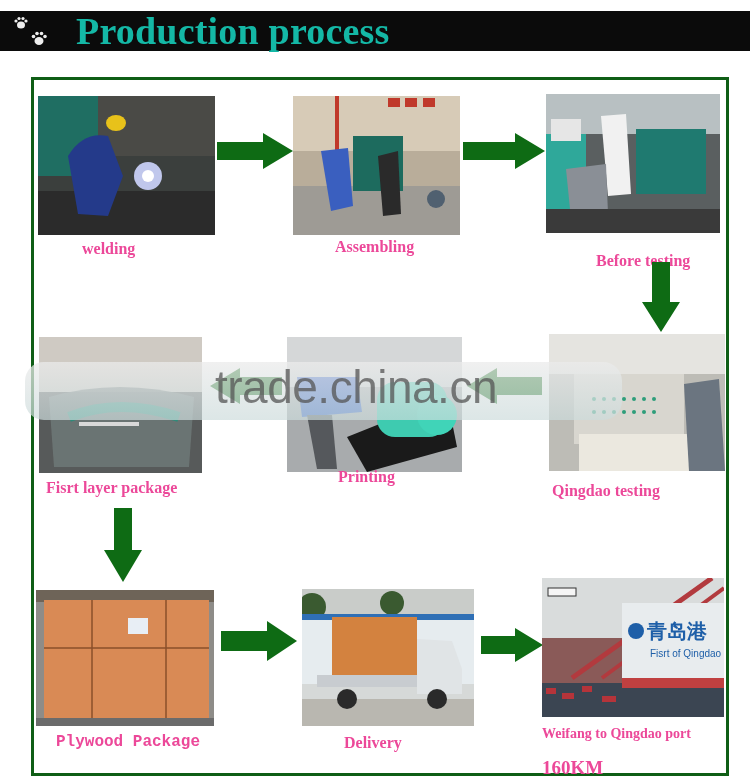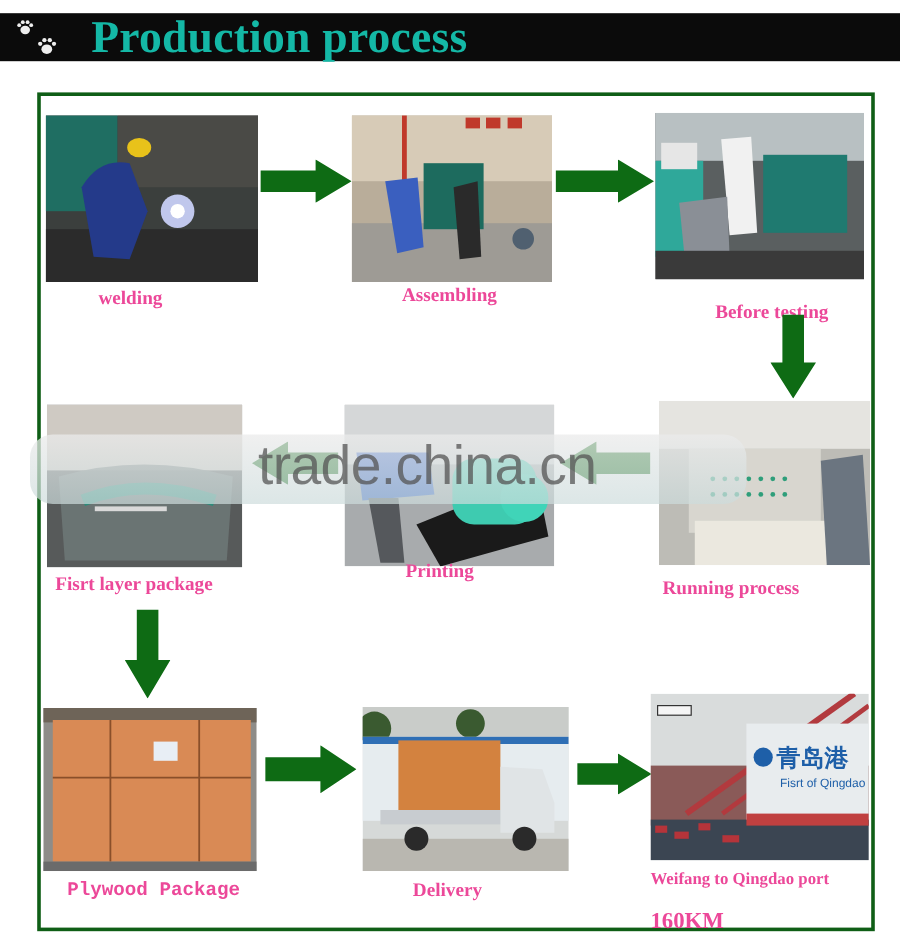--- a/index.html
+++ b/index.html
@@ -190,21 +190,21 @@
           <circle cx="65" cy="78" r="2"></circle>
           <circle cx="75" cy="78" r="2"></circle>
           <circle cx="85" cy="78" r="2"></circle>
           <circle cx="95" cy="78" r="2"></circle>
           <circle cx="105" cy="78" r="2"></circle>
       </g>
       <rect x="30" y="100" width="110" height="37" fill="#ebe8df"></rect>
       <path d="M135 50 L170 45 L176 137 L140 137 Z" fill="#6b7580"></path>
     </svg>
   </div>
-  <div class="caption" style="left:3px;top:148px;">Running process</div>
+  <div class="caption" style="left:3px;top:148px;">Qingdao testing</div>
 </div>
 
 <div class="watermark">
   <div class="wm-text">trade.china.cn</div>
 </div>
 
 <div class="arrow" style="left:104px;top:508px;">
   <svg width="38" height="74" viewBox="0 0 38 74">
       <path d="M10 0 H28 V42 H38 L19 74 L0 42 H10 Z" fill="#0e6b14"></path>
     </svg>

